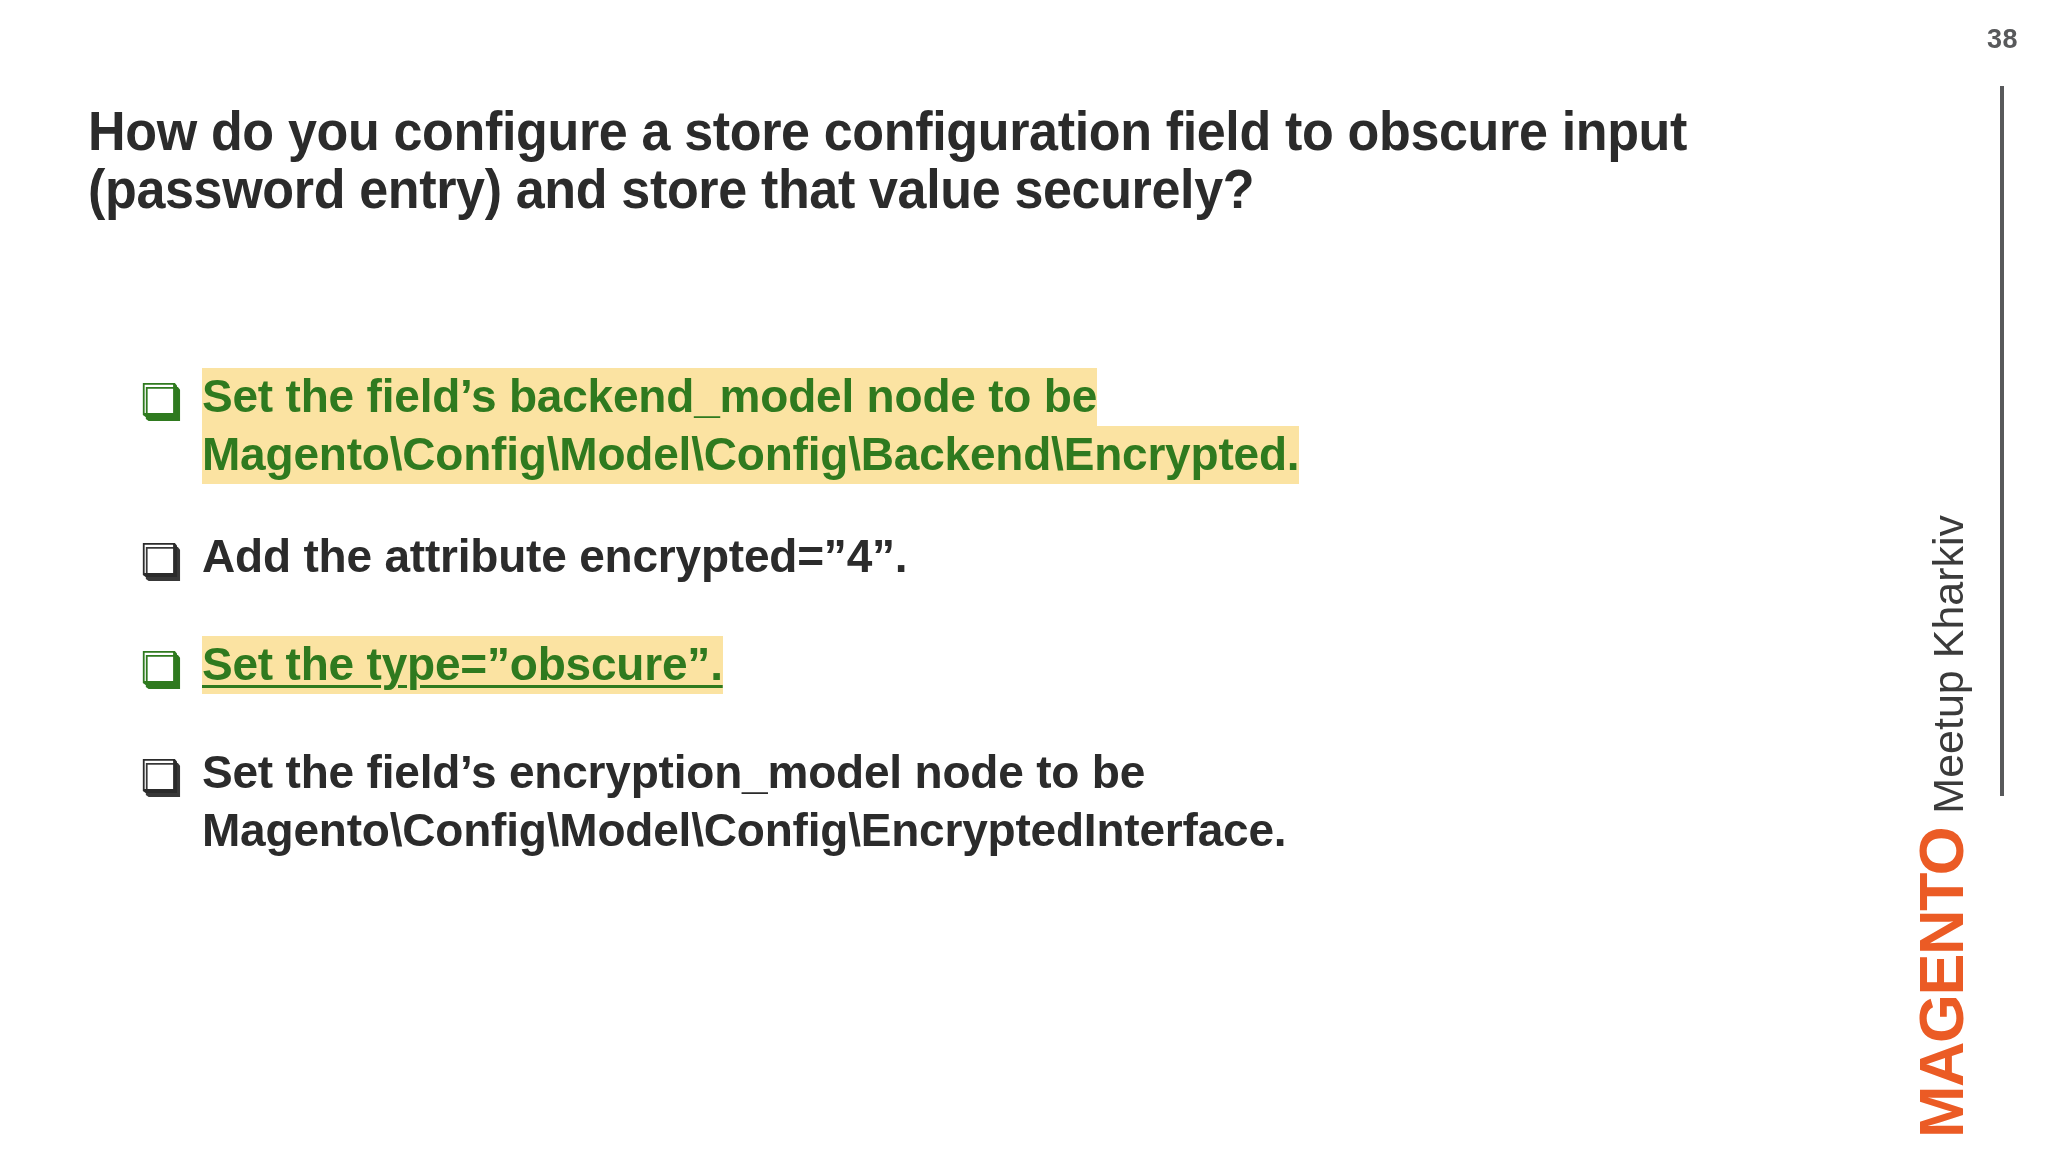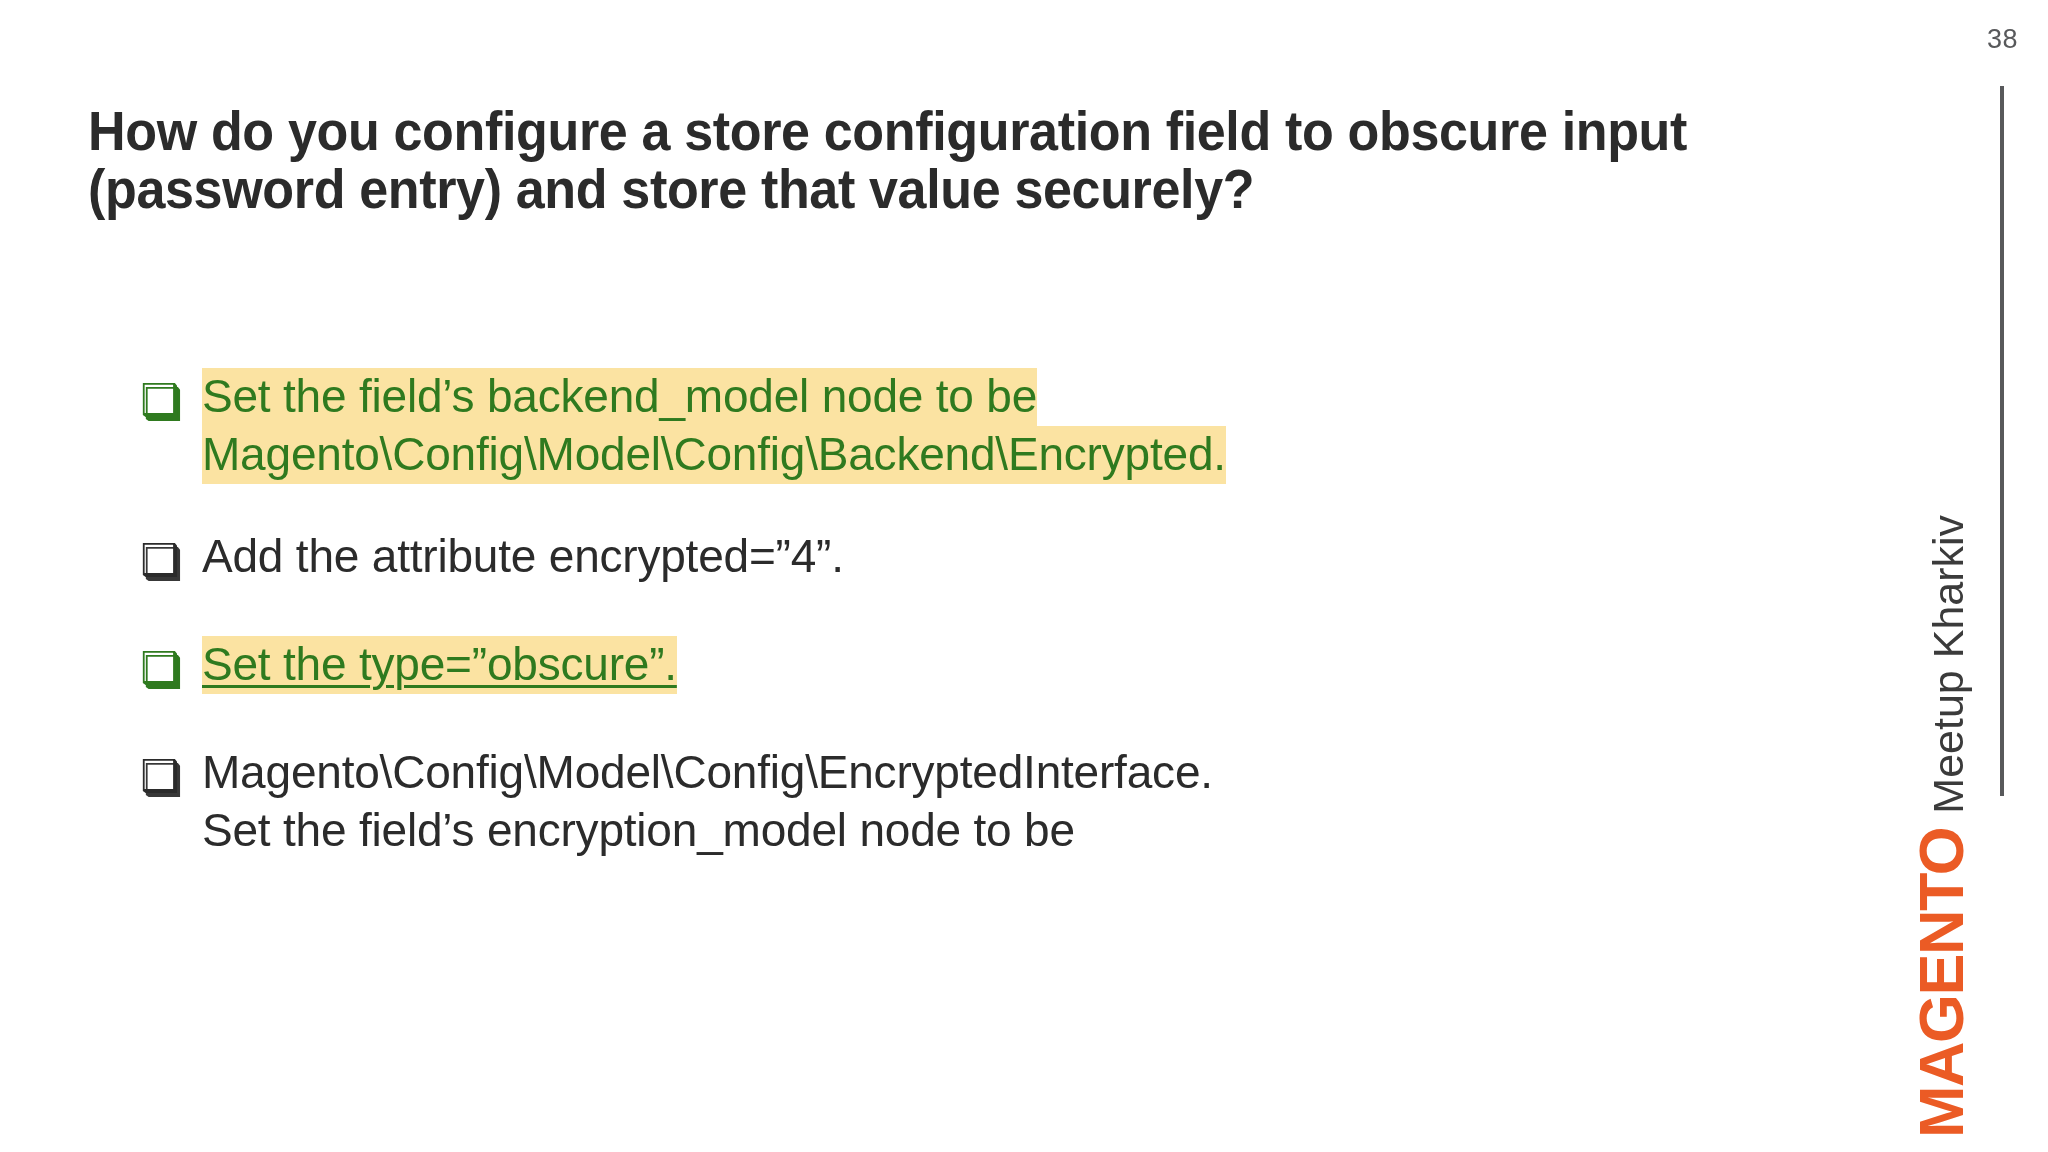--- a/index.html
+++ b/index.html
@@ -22,21 +22,21 @@
     inset: 0;
     background: #ffffff;
   }
 
   
   .page-number {
     position: absolute;
     top: 26px;
     right: 30px;
     font-size: 27px;
-    font-weight: 400;
+    font-weight: 700;
     color: #58595b;
     letter-spacing: 0.5px;
     line-height: 1;
     font-family: "Liberation Sans", "DejaVu Sans", sans-serif;
   }
   .vrule {
     position: absolute;
     top: 86px;
     right: 44px;
     width: 4px;
@@ -125,21 +125,21 @@
   }
   .bullet-glyph.green {
     color: #2f7a1f;
     text-shadow: 3px 4px 0 #2f7a1f;
   }
 
   .bullet-text {
     flex: 1 1 auto;
     font-size: 46px;
     line-height: 1.26;
-    font-weight: 400;
+    font-weight: 700;
     color: #2b2b2b;
     font-stretch: condensed;
     font-family: "Liberation Sans Narrow", "Liberation Sans", "DejaVu Sans Condensed", "DejaVu Sans", sans-serif;
     letter-spacing: -0.2px;
   }
   .bullet-text .ln { display: block; }
 
   .hl {
     background: #fbe3a2;
     box-decoration-break: clone;
@@ -184,22 +184,22 @@
     <div class="bullet-row">
       <span class="bullet-glyph green">❑</span>
       <span class="bullet-text">
         <span class="ln"><span class="hl green-txt uline">Set the type=”obscure”.</span></span>
       </span>
     </div>
 
     <div class="bullet-row">
       <span class="bullet-glyph">❑</span>
       <span class="bullet-text">
+        <span class="ln"><span class="plain">Set the field’s encryption_model node to be</span></span>
         <span class="ln"><span class="plain">Magento\Config\Model\Config\EncryptedInterface.</span></span>
-        <span class="ln"><span class="plain">Set the field’s encryption_model node to be</span></span>
       </span>
     </div>
 
   </div>
 
   <div class="brand">
     <div class="brand-rot">
       <span class="brand-magento">MAGENTO</span>
       <span class="brand-meetup">Meetup Kharkiv</span>
     </div>

